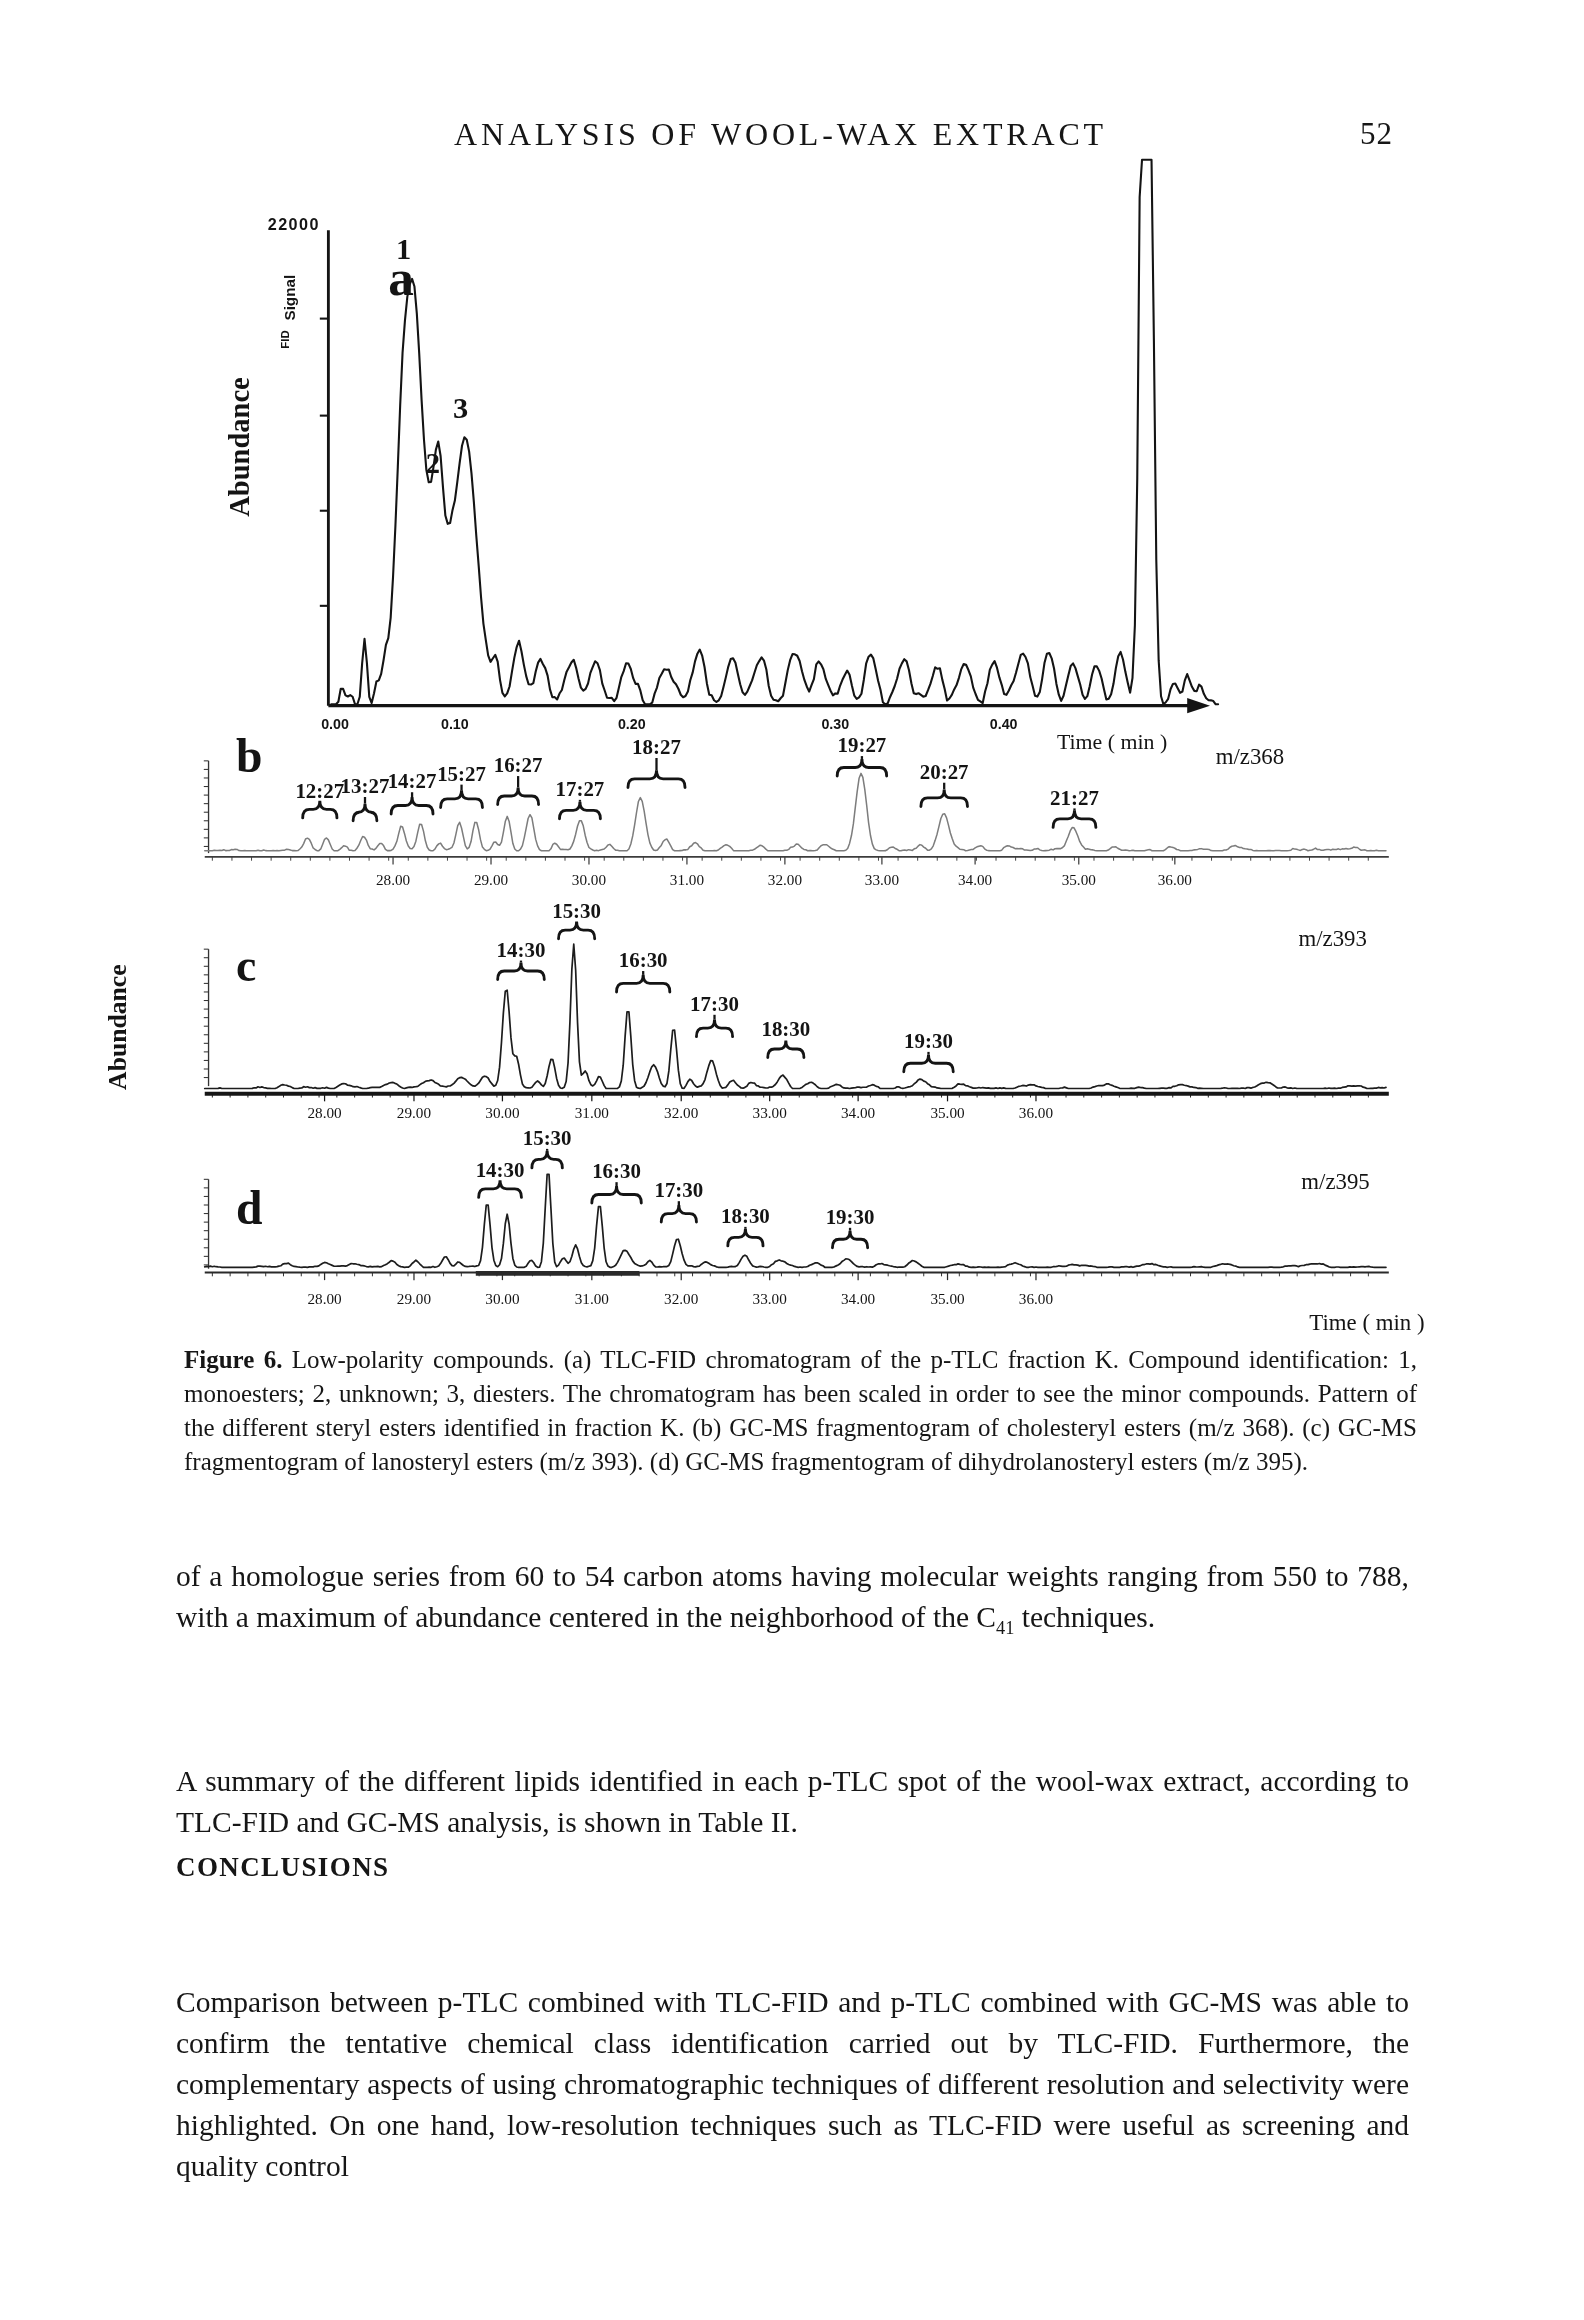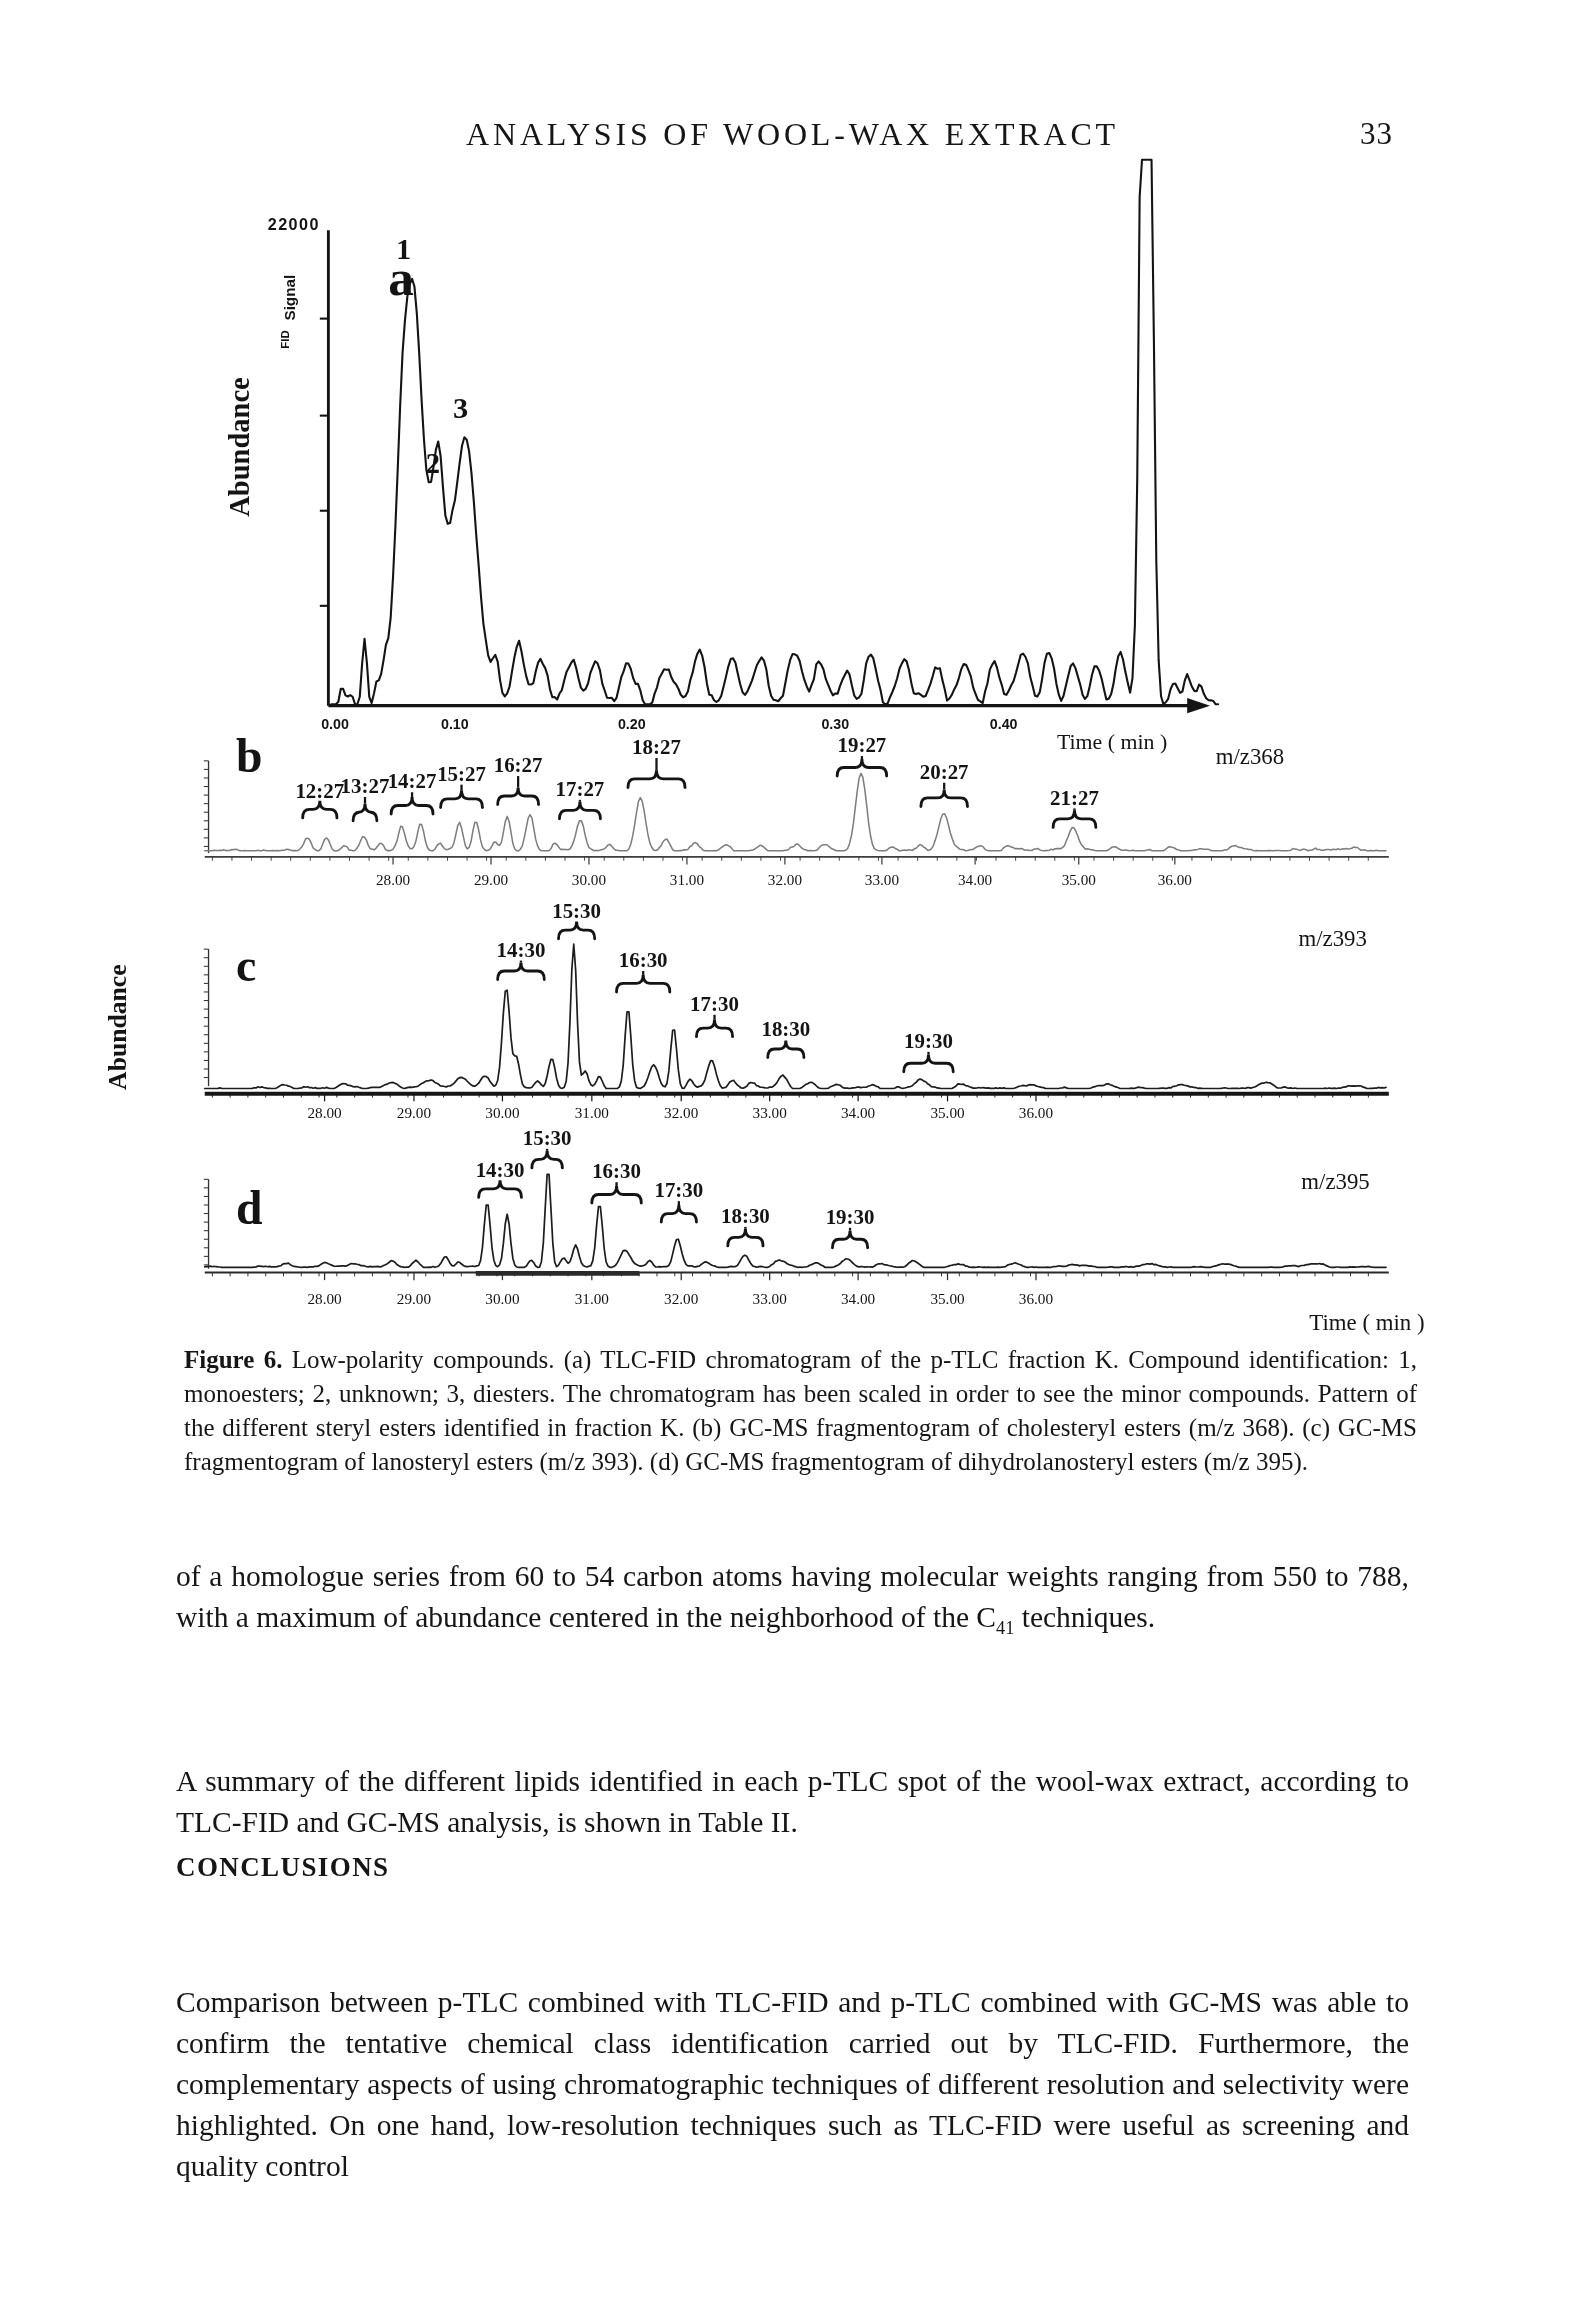--- a/index.html
+++ b/index.html
@@ -1,34 +1,34 @@
 <!DOCTYPE html>
 <html style="font-size:15px"><head>
 <meta charset="utf-8">
 <style>
   html,body{margin:0;padding:0;background:#e8e8e8;}
   .page{position:relative;width:1585px;height:2321px;background:#ffffff;font-family:"Liberation Serif",serif;color:#161616;overflow:hidden;margin:0 auto;}
-  .title{position:absolute;left:176px;top:116px;width:1233px;text-align:center;font-size:32px;letter-spacing:3.8px;white-space:nowrap;}
+  .title{position:absolute;left:164px;top:116px;width:1233px;text-align:center;font-size:32px;letter-spacing:3.8px;white-space:nowrap;}
   .pageno{position:absolute;top:116px;left:1360px;font-size:31px;letter-spacing:1px;}
   #fig{position:absolute;left:0;top:0;}
   .caption{position:absolute;left:176px;top:1335px;width:1233px;font-size:25px;line-height:34px;text-align:justify;margin:8px;}
   .caption b{font-weight:700;}
   .bodyp{position:absolute;left:176px;width:1233px;font-size:29.5px;line-height:41px;text-align:justify;margin:0;}
   .p1{top:1556px;}
   .p2{top:1761px;}
   .p3{top:1982px;}
   .heading{position:absolute;left:176px;top:1852px;font-size:27px;font-weight:700;letter-spacing:1.4px;margin:0;}
   sub{font-size:0.62em;line-height:0;}
 </style>
 </head>
 <body>
 
 <div class="page">
   <div class="title">ANALYSIS OF WOOL-WAX EXTRACT</div>
-  <div class="pageno">33</div>
+  <div class="pageno">52</div>
 
   <svg id="fig" width="1585" height="1341" viewBox="0 0 1666 1410">
       <g>
         <line x1="345" y1="742" x2="1258" y2="742" stroke="#141414" stroke-width="3.5"></line>
         <polygon points="1272,742 1248,734 1248,750" fill="#141414"></polygon>
         <text x="352" y="766" text-anchor="middle" font-size="15" font-weight="700" font-family="&quot;Liberation Sans&quot;, sans-serif" fill="#141414">0.00</text>
         <text x="478" y="766" text-anchor="middle" font-size="15" font-weight="700" font-family="&quot;Liberation Sans&quot;, sans-serif" fill="#141414">0.10</text>
         <text x="664" y="766" text-anchor="middle" font-size="15" font-weight="700" font-family="&quot;Liberation Sans&quot;, sans-serif" fill="#141414">0.20</text>
         <text x="878" y="766" text-anchor="middle" font-size="15" font-weight="700" font-family="&quot;Liberation Sans&quot;, sans-serif" fill="#141414">0.30</text>
         <text x="1055" y="766" text-anchor="middle" font-size="15" font-weight="700" font-family="&quot;Liberation Sans&quot;, sans-serif" fill="#141414">0.40</text>

